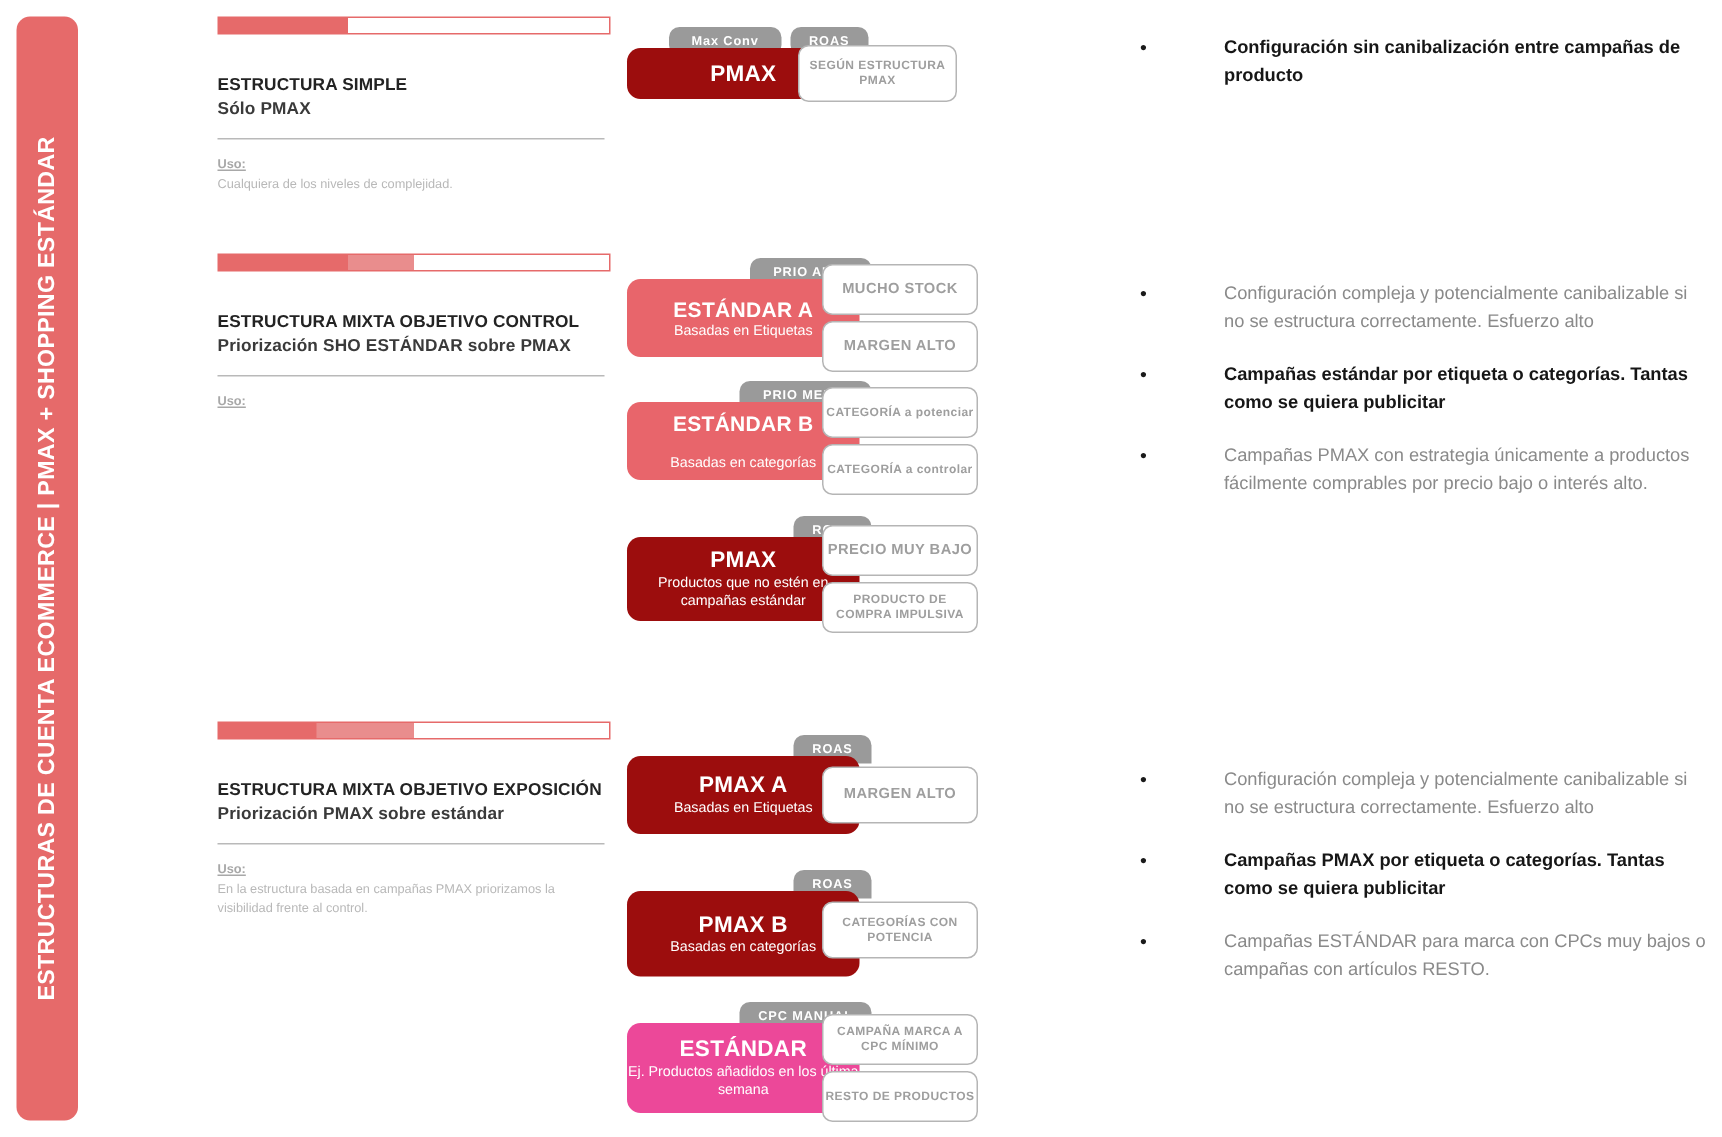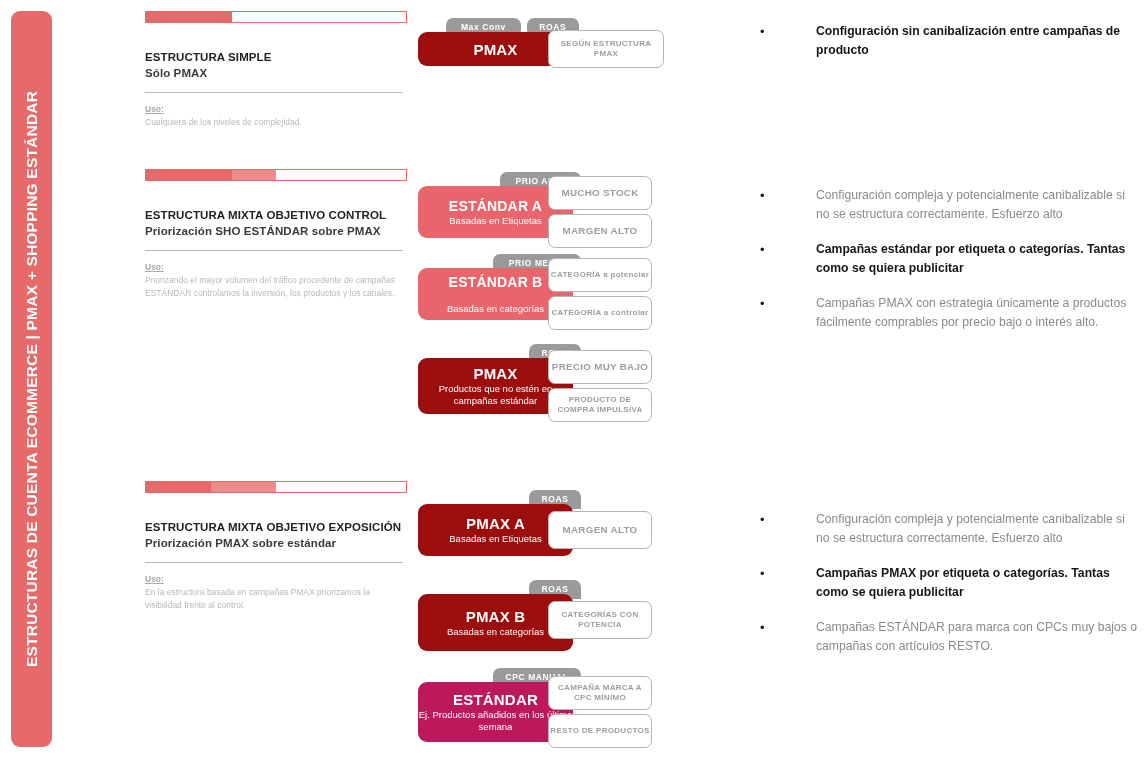--- a/index.html
+++ b/index.html
@@ -174,21 +174,21 @@
             <div class="uso-label">Uso:</div>
             <div class="uso-text">Cualquiera de los niveles de complejidad.</div>
           </div>
         </div>
         <div class="flow-col">
           <div class="node-tag left-round" style="left: 28px; top: 18px; width: 74.8px;">Max Conv</div>
           <div class="node-tag left-round" style="left: 108.8px; top: 18px; width: 52px;">ROAS</div>
           <div class="node-main" style="left: 0px; top: 32px; width: 155px; height: 34px; background: rgb(156, 13, 13);">
             <div class="nm-title">PMAX</div>
           </div>
-          <div class="leaf sz-9" style="left: 130px; top: 30px; width: 116px; height: 38px;">SEGÚN ESTRUCTURA PMAX</div>
+          <div class="leaf sz-9" style="left: 114px; top: 30px; width: 106px; height: 38px;">SEGÚN ESTRUCTURA PMAX</div>
           <svg class="connector" width="19" height="1" style="left: 132px; top: 47px;">
             <line x1="19" y1="0" x2="0" y2="0" stroke="#9e9e9e" stroke-width="1.2"></line>
           </svg>
         </div>
         <div class="bullets-col" style="top: 22px;">
           <div class="bullet-row">
             <div class="bullet-dot">•</div>
             <div class="bullet-text strong">Configuración sin canibalización entre campañas de producto</div>
           </div>
         </div>
@@ -197,21 +197,20 @@
         <div class="left-col">
           <div class="progress-bar">
             <div class="progress-fill" style="width: 50%;"></div>
             <div class="progress-fill2" style="left: 33%; width: 17%;"></div>
           </div>
           <div class="titles">
             <div class="title-main">ESTRUCTURA MIXTA OBJETIVO CONTROL</div>
             <div class="title-sub">Priorización SHO ESTÁNDAR sobre PMAX</div>
             <div class="divider"></div>
             <div class="uso-label">Uso:</div>
-            <div class="uso-text">Priorizando el mayor volumen del tráfico procedente de campañas ESTÁNDAR controlamos la inversión, los productos y los canales.</div>
           </div>
         </div>
         <div class="flow-col">
           <div class="node-tag" style="left: 81.6px; top: 14px; width: 81.4px;">PRIO ALTA</div>
           <div class="node-main" style="left: 0px; top: 28px; width: 155px; height: 52px; background: rgb(232, 101, 107);">
             <div class="nm-title small">ESTÁNDAR A</div>
             <div class="nm-sub">Basadas en Etiquetas</div>
           </div>
           <div class="leaf sz-11" style="left: 130px; top: 18px; width: 104px; height: 34px;">MUCHO STOCK</div>
           <svg class="connector" width="19" height="19" style="left: 132px; top: 35px;">
@@ -290,21 +289,21 @@
           <div class="node-tag" style="left: 111px; top: 110px; width: 52px;">ROAS</div>
           <div class="node-main" style="left: 0px; top: 124px; width: 155px; height: 57px; background: rgb(156, 13, 13);">
             <div class="nm-title">PMAX B</div>
             <div class="nm-sub">Basadas en categorías</div>
           </div>
           <div class="leaf sz-9" style="left: 130px; top: 131px; width: 104px; height: 38px;">CATEGORÍAS CON POTENCIA</div>
           <svg class="connector" width="19" height="1" style="left: 132px; top: 148px;">
             <line x1="19" y1="0" x2="0" y2="0" stroke="#9e9e9e" stroke-width="1.2"></line>
           </svg>
           <div class="node-tag" style="left: 75px; top: 198px; width: 88px;">CPC MANUAL</div>
-          <div class="node-main" style="left: 0px; top: 212px; width: 155px; height: 60px; background: #be185d;">
+          <div class="node-main" style="left: 0px; top: 212px; width: 155px; height: 60px; background: #ec4899;">
             <div class="nm-title">ESTÁNDAR</div>
             <div class="nm-sub">Ej. Productos añadidos en los última semana</div>
           </div>
           <div class="leaf sz-9" style="left: 130px; top: 206px; width: 104px; height: 34px;">CAMPAÑA MARCA A CPC MÍNIMO</div>
           <svg class="connector" width="19" height="19" style="left: 132px; top: 223px;">
             <line x1="19" y1="19" x2="0" y2="0" stroke="#9e9e9e" stroke-width="1.2"></line>
           </svg>
           <div class="leaf sz-9" style="left: 130px; top: 244px; width: 104px; height: 34px;">RESTO DE PRODUCTOS</div>
           <svg class="connector" width="19" height="19" style="left: 132px; top: 242px;">
             <line x1="19" y1="0" x2="0" y2="19" stroke="#9e9e9e" stroke-width="1.2"></line>

